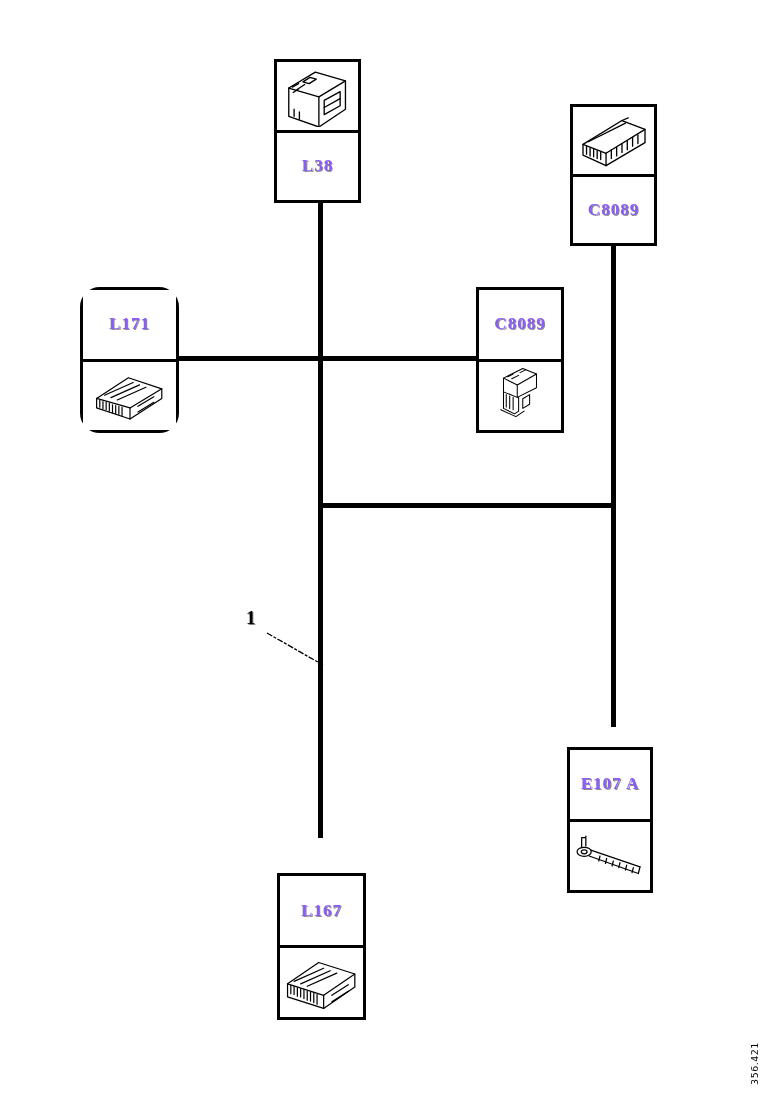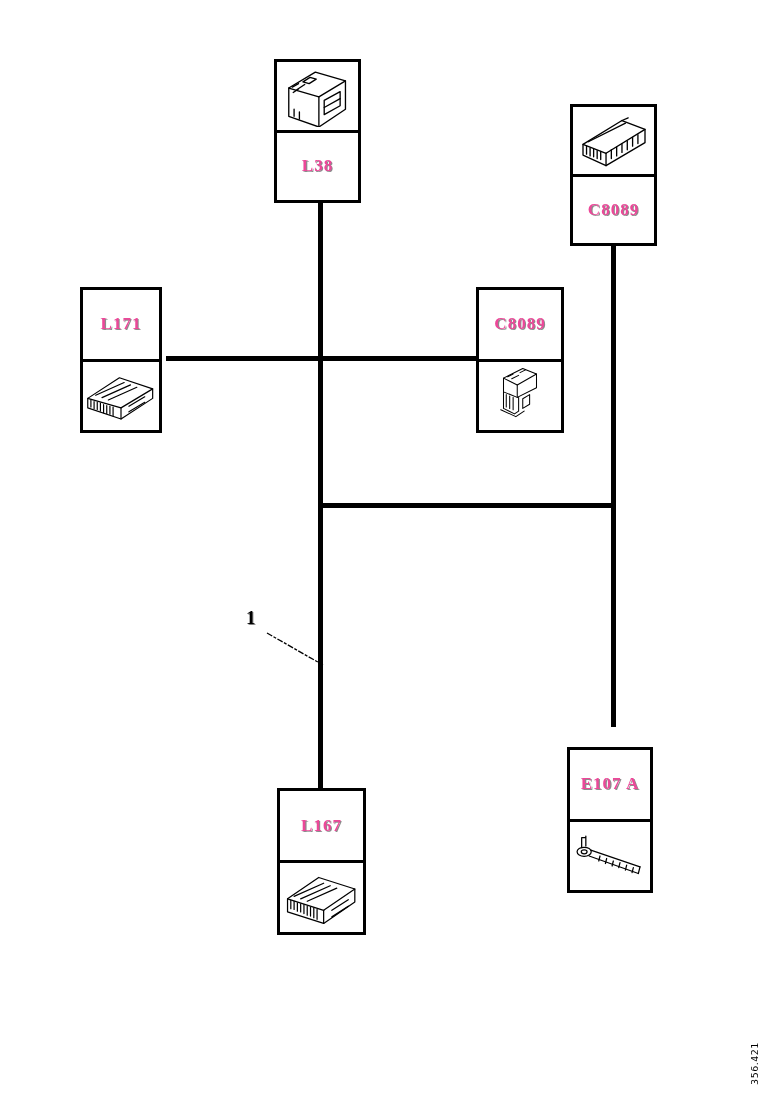--- a/index.html
+++ b/index.html
@@ -29,21 +29,21 @@
     align-items:center;
     justify-content:center;
     overflow:hidden;
     background:#fff;
   }
   .cell + .cell{border-top:3px solid #000;}
   .clabel{
     font-weight:bold;
     font-size:17px;
     letter-spacing:1px;
-    color:#ec4899;
+    color:#8b5cf6;
     text-shadow:1.2px 0.8px 0 rgba(0,0,0,0.45);
     white-space:nowrap;
   }
   .drawing svg{display:block;}
   .drawing path,.drawing line,.drawing ellipse,.drawing polyline{
     fill:none;stroke:#000;stroke-width:1.5;stroke-linejoin:round;stroke-linecap:round;
   }
   .callout-number{
     position:absolute;
     left:246px;top:607px;
@@ -107,21 +107,21 @@
         <path d="M12 42 v9 M16 44 v9 M20 45 v9 M24 47 v9 M28 48 v9"></path>
         <path d="M40 46 v10 M46 43 v10 M52 39 v10 M58 36 v10 M64 32 v10 M70 29 v10"></path>
         <path d="M52 13 l7 -3 M14 37 L56 16"></path>
       </svg>
     </div>
     <div class="cell">
       <span class="clabel">C8089</span>
     </div>
   </div>
 
-  <div class="cbox" style="left:80px;top:287px;width:82px;height:146px;">
+  <div class="cbox" style="left:80px;top:287px;width:99px;height:146px;border-radius:20px;">
     <div class="cell">
       <span class="clabel">L171</span>
     </div>
     <div class="cell drawing">
       <svg width="82" height="62" viewBox="0 0 96 78">
         <path d="M6 42 L46 16 L88 30 L88 42 L48 68 L6 54 Z"></path>
         <path d="M6 42 L48 54 L88 30"></path>
         <path d="M48 54 L48 68"></path>
         <path d="M10 44 v9 M14 46 v9 M18 47 v9 M22 48 v10 M26 50 v10 M30 51 v10 M34 52 v10 M38 53 v11"></path>
         <path d="M16 38 L52 22 M24 41 L60 25 M32 44 L68 28"></path>
@@ -157,21 +157,21 @@
         <path d="M14 8 v12 M19 6 v12 M14 8 h5"></path>
         <ellipse cx="17" cy="25" rx="8.5" ry="5.5"></ellipse>
         <ellipse cx="17" cy="25" rx="3.5" ry="2.3"></ellipse>
         <path d="M25 23 L84 43 M23 30 L82 51"></path>
         <path d="M84 43 l-2 8"></path>
         <path d="M36 30 l-1.5 6 M44 33 l-1.5 6 M52 36 l-1.5 6 M60 38 l-1.5 6 M68 41 l-1.5 6 M76 44 l-1.5 6"></path>
       </svg>
     </div>
   </div>
 
-  <div class="cbox" style="left:277px;top:788px;width:89px;height:147px;">
+  <div class="cbox" style="left:277px;top:873px;width:89px;height:147px;">
     <div class="cell">
       <span class="clabel">L167</span>
     </div>
     <div class="cell drawing">
       <svg width="82" height="64" viewBox="0 0 96 78">
         <path d="M6 40 L44 14 L88 28 L88 44 L50 70 L6 56 Z"></path>
         <path d="M6 40 L50 54 L88 28"></path>
         <path d="M50 54 L50 70"></path>
         <path d="M10 42 v10 M14 43 v10 M18 45 v10 M22 46 v10 M26 47 v11 M30 49 v11 M34 50 v11 M38 51 v12 M42 53 v12"></path>
         <path d="M14 37 L50 21 M22 40 L58 24 M30 43 L66 27"></path>

